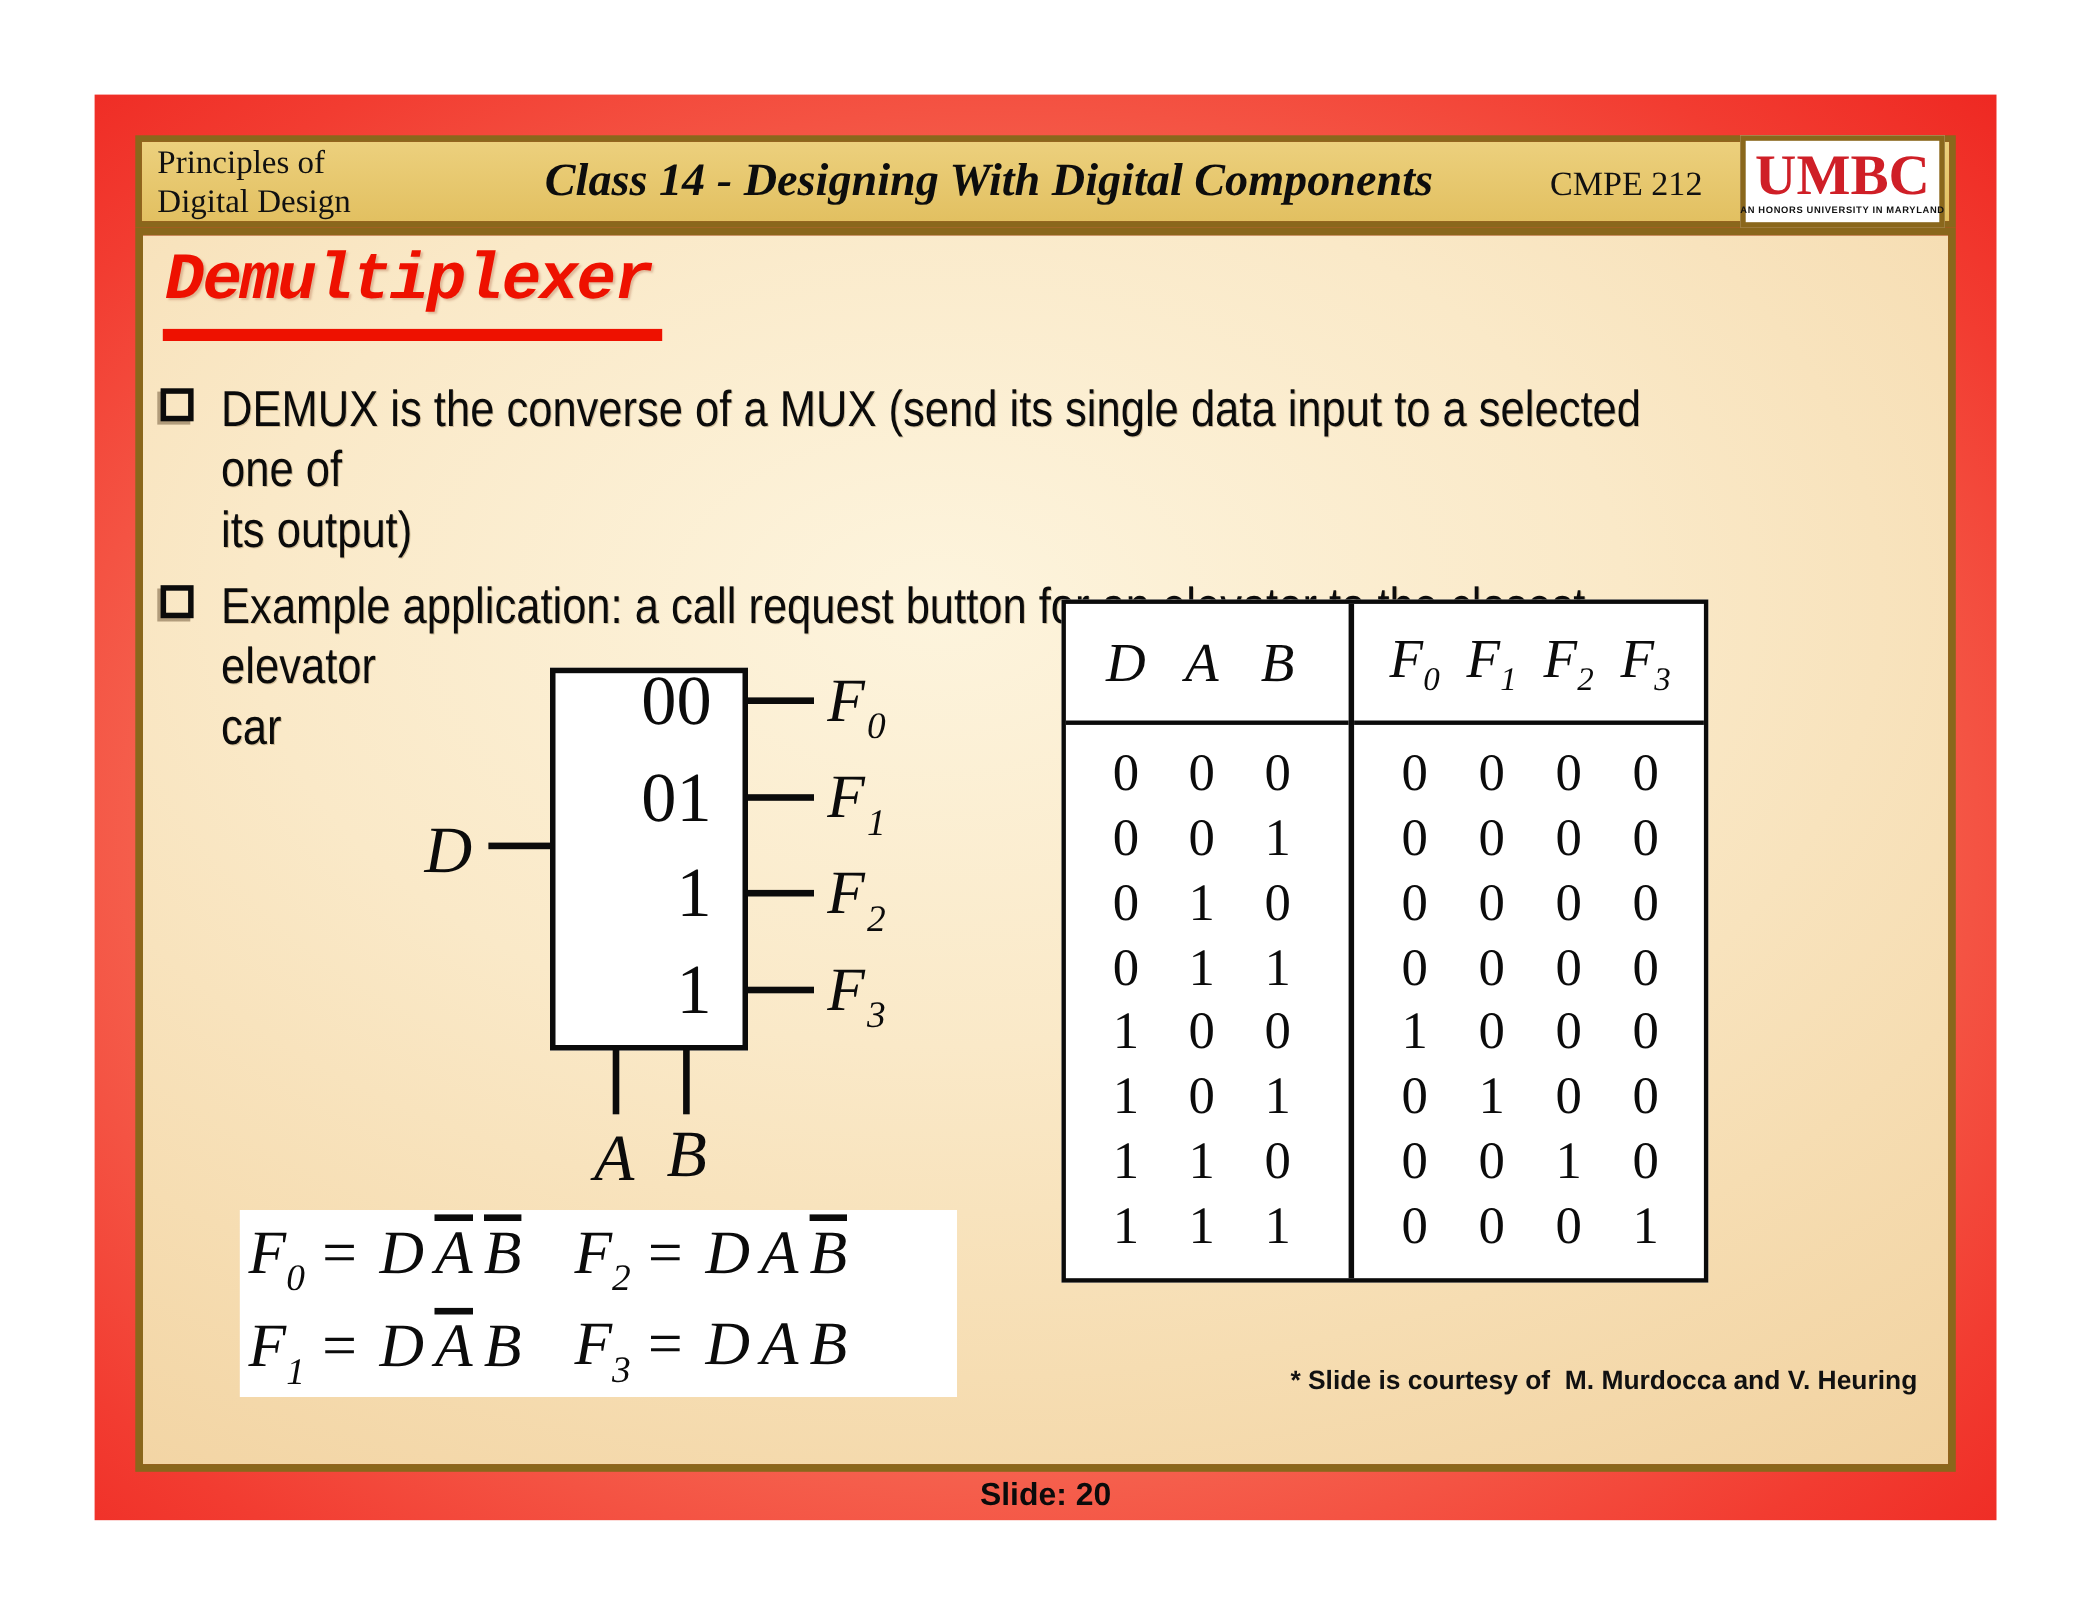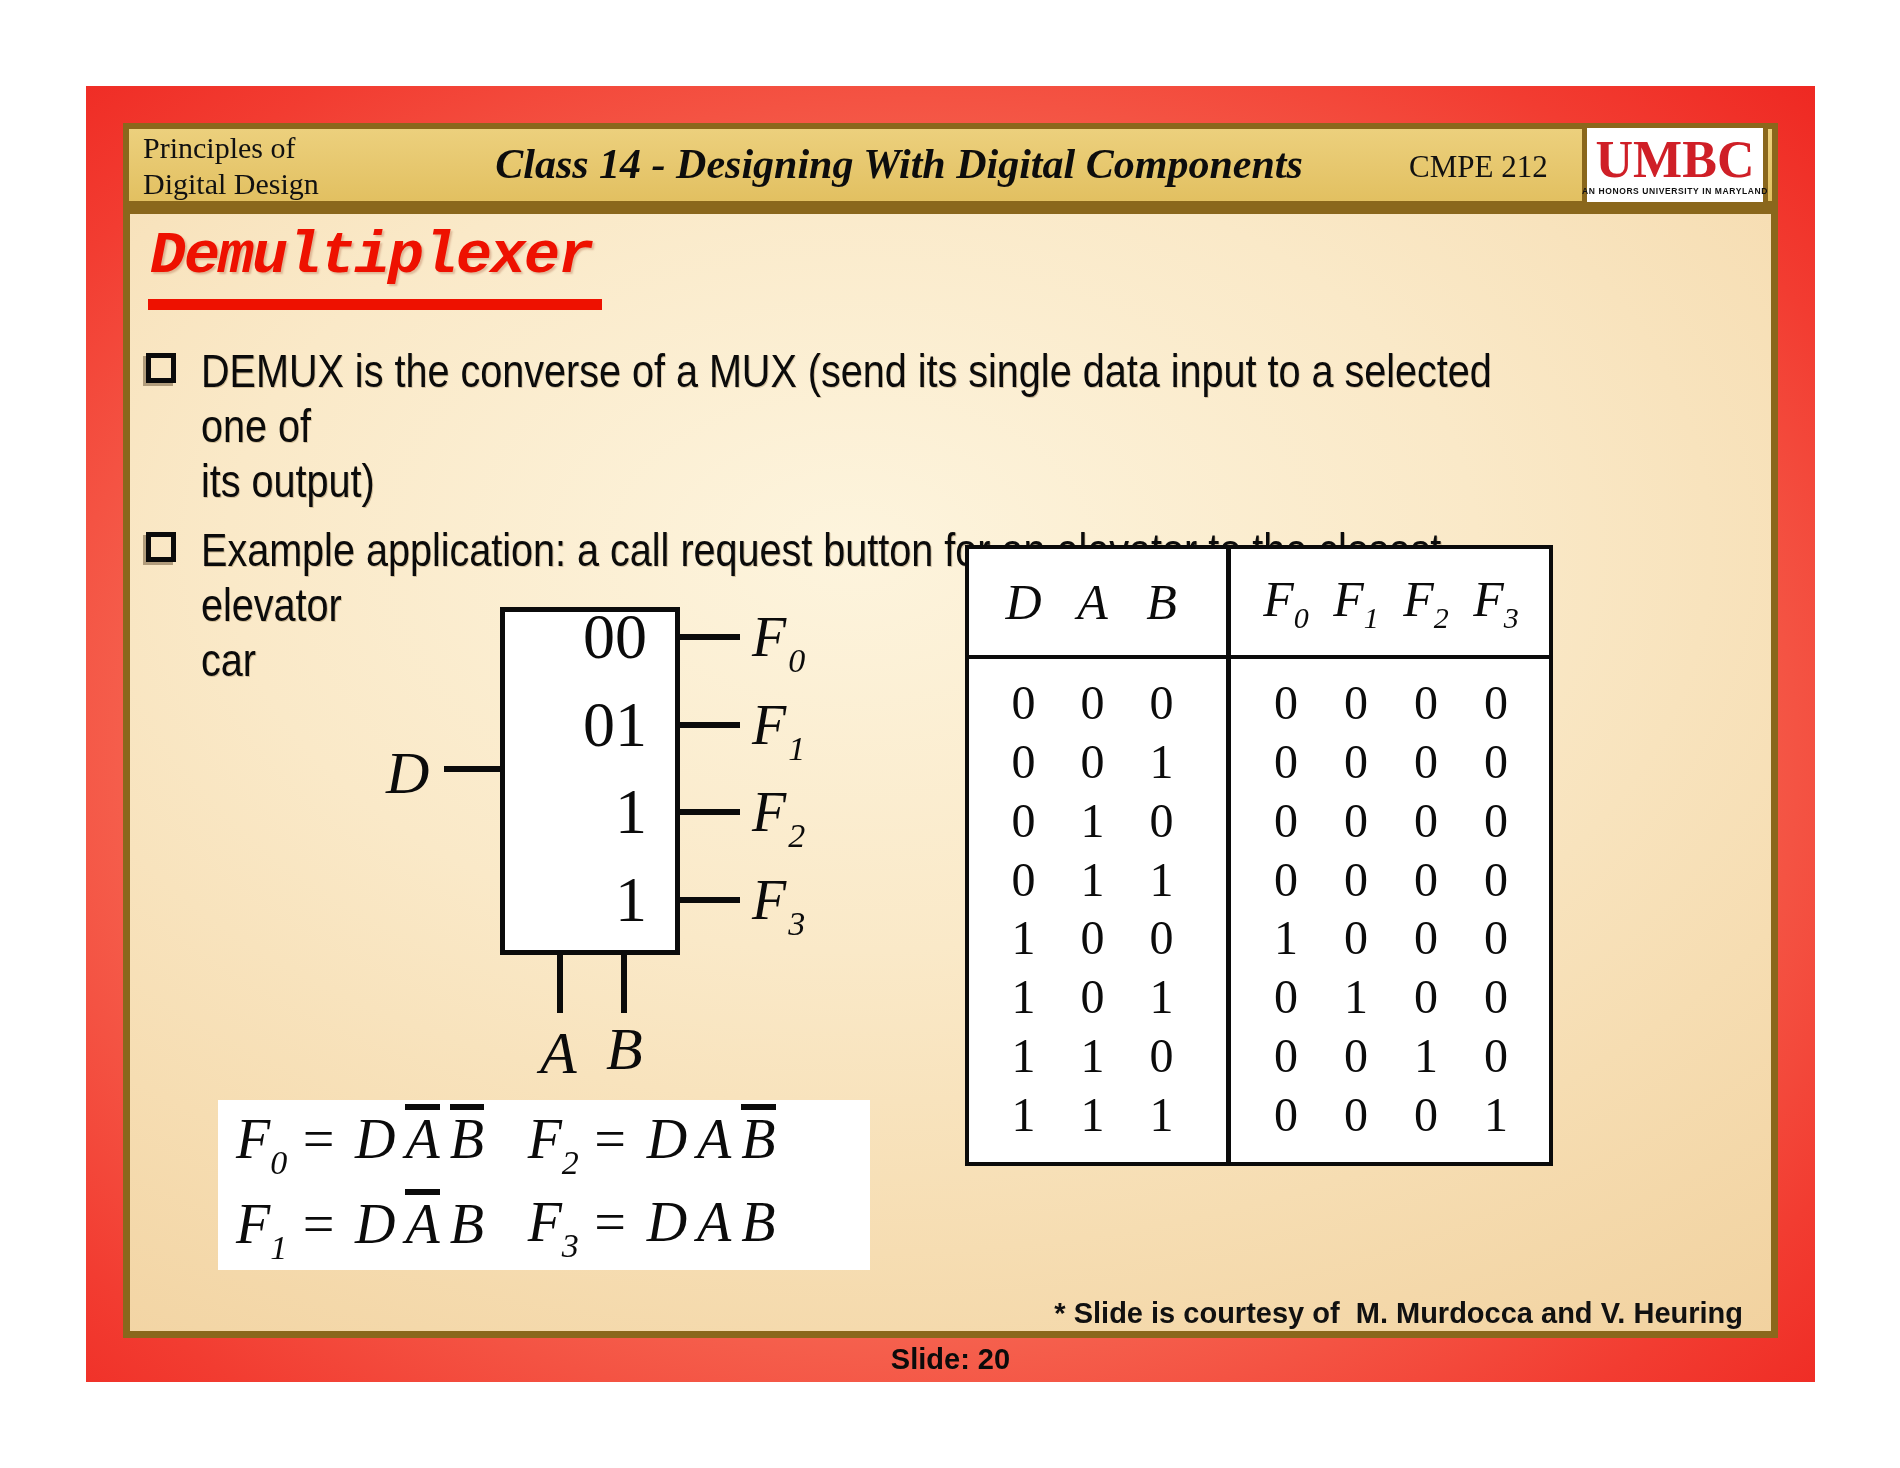--- a/index.html
+++ b/index.html
@@ -115,31 +115,31 @@
   .tt-body { flex:1; display:flex; flex-direction:column; justify-content:space-evenly; padding:12px 0 16px; }
   .tt-row { display:grid; font-size:48px; }
   .tt-cell { text-align:center; }
   .tt-head .sub { font-size:30px; vertical-align:-12px; font-style:italic; }
 
   
   .equations {
     position:absolute; left:88px; top:886px; width:652px; height:170px;
     background:#ffffff;
     display:grid; grid-template-columns:46% 54%; grid-auto-rows:50%;
-    align-items:center; padding-left:18px;
+    align-items:center; padding-left:8px;
     font-family:"Liberation Serif", serif; font-style:italic; font-size:56px; color:#0b0b0b;
   }
   .eq .sub { font-size:34px; vertical-align:-16px; }
   .eq .tok { margin-left:10px; }
   .eq .eqs { margin:0 8px 0 12px; }
   .eq .ov { border-top:6px solid #0b0b0b; display:inline-block; line-height:58px; }
 
   .footnote {
-    position:absolute; right:28px; top:1083px;
-    font-size:29px; font-weight:bold; color:#111; white-space:pre;
+    position:absolute; right:28px; top:1028px;
+    font-size:24px; font-weight:bold; color:#111; white-space:pre;
     font-family:"Liberation Sans", sans-serif;
   }
 
   .slide-number {
     position:absolute; left:0; right:0; top:1252px; height:44px;
     text-align:center; font-size:29px; font-weight:bold; color:#0b0b0b;
     padding-top:5px;
   }
 </style>
 </head>

